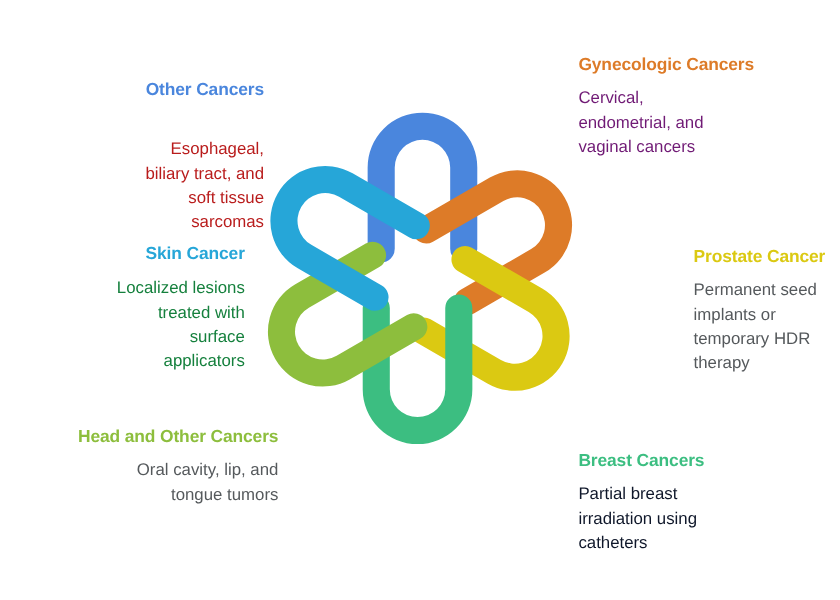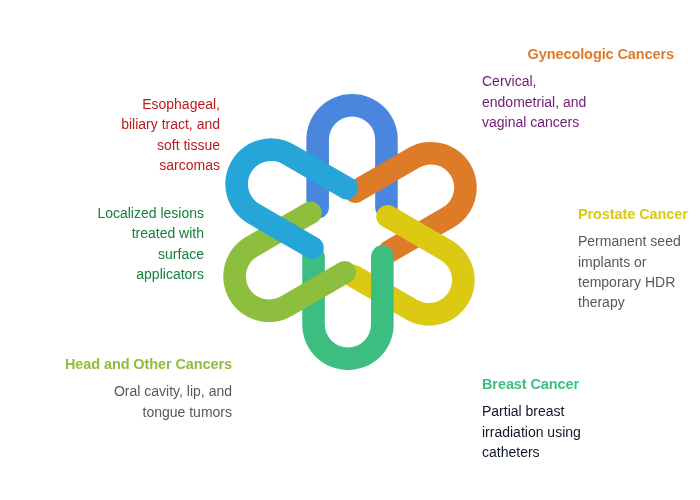--- a/index.html
+++ b/index.html
@@ -85,35 +85,37 @@
           <path d="M 131.5 150.0 L 131.5 84.0 A 44.5 44.5 0 0 1 220.5 84.0 L 220.5 150.0 A 11 11 0 0 1 198.5 150.0 L 198.5 84.0 A 22.5 22.5 0 0 0 153.5 84.0 L 153.5 150.0 A 11 11 0 0 1 131.5 150.0 Z" fill="#dd7b28" transform="rotate(60 150 150) translate(-24 -24)"></path>
           <path d="M 131.5 150.0 L 131.5 84.0 A 44.5 44.5 0 0 1 220.5 84.0 L 220.5 150.0 A 11 11 0 0 1 198.5 150.0 L 198.5 84.0 A 22.5 22.5 0 0 0 153.5 84.0 L 153.5 150.0 A 11 11 0 0 1 131.5 150.0 Z" fill="#dbc912" transform="rotate(120 150 150) translate(-24 -24)"></path>
           <path d="M 131.5 150.0 L 131.5 84.0 A 44.5 44.5 0 0 1 220.5 84.0 L 220.5 150.0 A 11 11 0 0 1 198.5 150.0 L 198.5 84.0 A 22.5 22.5 0 0 0 153.5 84.0 L 153.5 150.0 A 11 11 0 0 1 131.5 150.0 Z" fill="#3cbe81" transform="rotate(180 150 150) translate(-24 -24)"></path>
           <path d="M 131.5 150.0 L 131.5 84.0 A 44.5 44.5 0 0 1 220.5 84.0 L 220.5 150.0 A 11 11 0 0 1 198.5 150.0 L 198.5 84.0 A 22.5 22.5 0 0 0 153.5 84.0 L 153.5 150.0 A 11 11 0 0 1 131.5 150.0 Z" fill="#8dbe3d" transform="rotate(240 150 150) translate(-24 -24)"></path>
           <path d="M 131.5 150.0 L 131.5 84.0 A 44.5 44.5 0 0 1 220.5 84.0 L 220.5 150.0 A 11 11 0 0 1 198.5 150.0 L 198.5 84.0 A 22.5 22.5 0 0 0 153.5 84.0 L 153.5 150.0 A 11 11 0 0 1 131.5 150.0 Z" fill="#26a6d8" transform="rotate(300 150 150) translate(-24 -24)"></path>
         </g>
     </svg>
   </div>
 
   <div class="callout left" id="callout-other-cancers">
+    <p class="callout-title" style="color: rgb(74, 134, 221);">Other Cancers</p>
     <p class="callout-body" style="color: #b91c1c; margin-top: 28px;">Esophageal,
 biliary tract, and
 soft tissue
 sarcomas</p>
   </div>
 
   <div class="callout right" id="callout-gynecologic-cancers">
-    <p class="callout-title" style="color: rgb(221, 123, 40); text-align: right;">Gynecologic
+    <p class="callout-title" style="color: rgb(221, 123, 40);">Gynecologic
 Cancers</p>
     <p class="callout-body" style="color: #701a75;">Cervical,
 endometrial, and
 vaginal cancers</p>
   </div>
 
   <div class="callout left" id="callout-skin-cancer">
+    <p class="callout-title" style="color: rgb(38, 166, 216);">Skin Cancer</p>
     <p class="callout-body" style="color: #15803d;">Localized lesions
 treated with
 surface
 applicators</p>
   </div>
 
   <div class="callout right" id="callout-prostate-cancer">
     <p class="callout-title" style="color: rgb(219, 201, 18);">Prostate Cancer</p>
     <p class="callout-body" style="color: rgb(85, 89, 92);">Permanent seed
 implants or
@@ -122,19 +124,19 @@
   </div>
 
   <div class="callout left" id="callout-head-and-neck">
     <p class="callout-title" style="color: rgb(141, 190, 61);">Head and Other
 Cancers</p>
     <p class="callout-body" style="color: rgb(85, 89, 92);">Oral cavity, lip, and
 tongue tumors</p>
   </div>
 
   <div class="callout right" id="callout-breast-cancer">
-    <p class="callout-title" style="color: rgb(60, 190, 129);">Breast Cancer</p>
+    <p class="callout-title" style="color: rgb(60, 190, 129);">Breast Cancers</p>
     <p class="callout-body" style="color: #0f172a;">Partial breast
 irradiation using
 catheters</p>
   </div>
 
 </div>
 
 </body></html>

